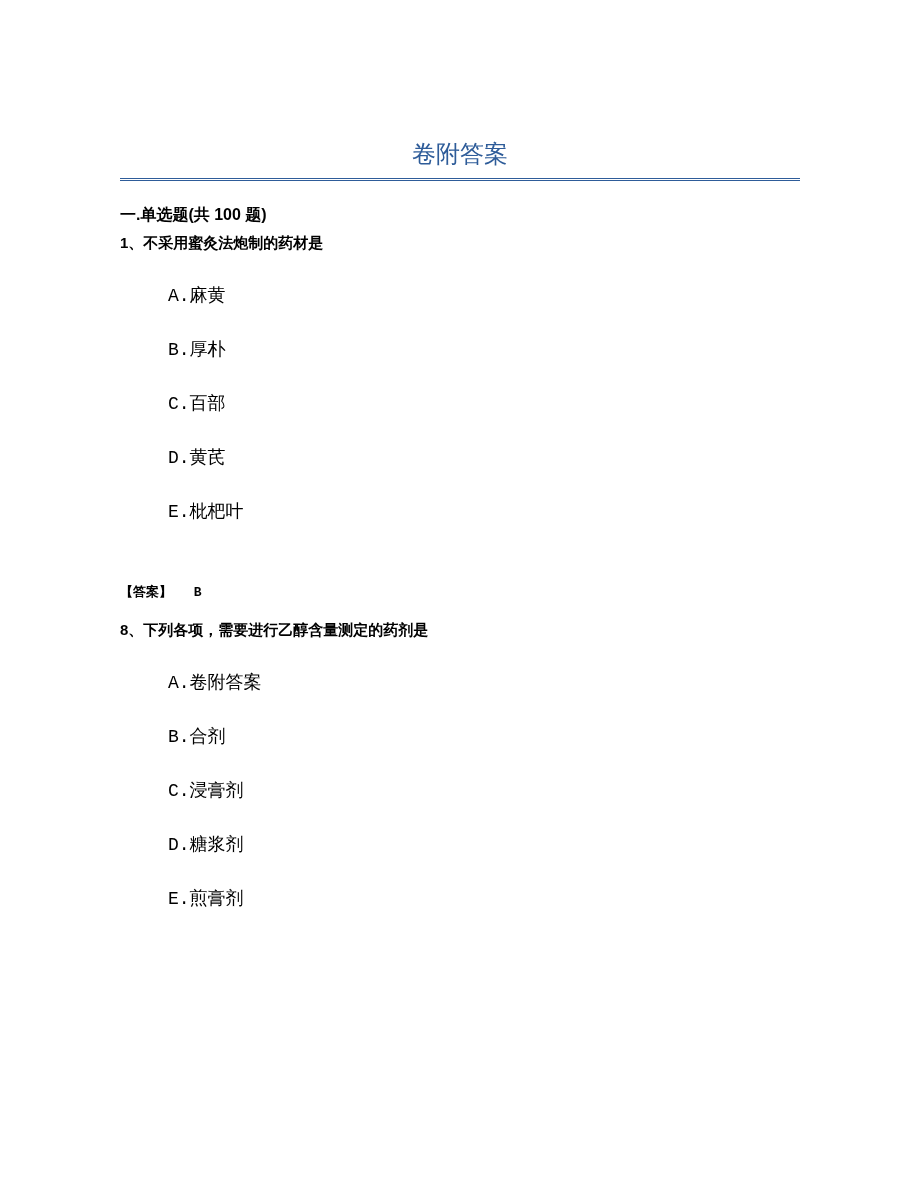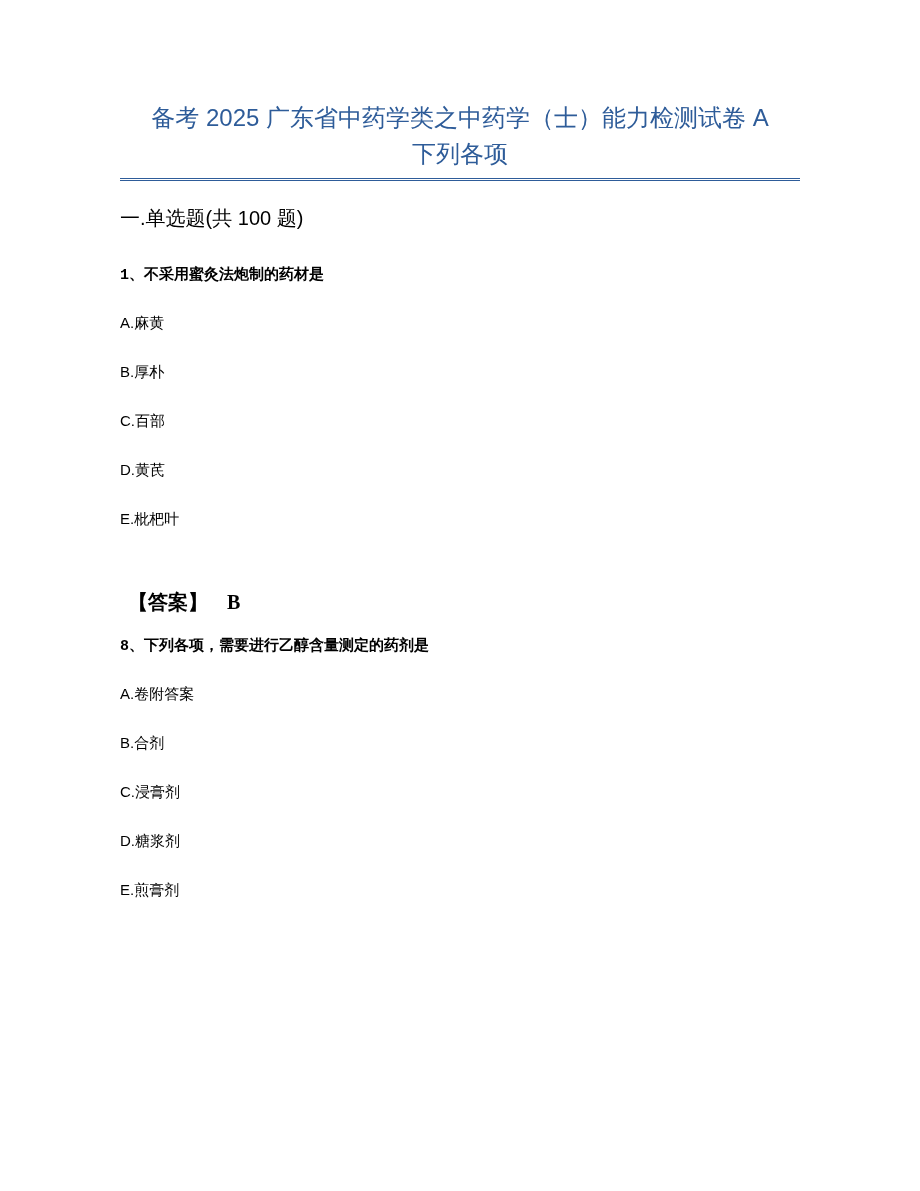--- a/index.html
+++ b/index.html
@@ -24,54 +24,54 @@
       font-weight: normal;
     }
     .title-underline {
       border-top: 1px solid #2e5c99;
       border-bottom: 1px solid #2e5c99;
       height: 3px;
       margin-top: 6px;
       margin-bottom: 24px;
     }
     .section-heading {
-      font-size: 20px;
-      font-weight: normal;
-      margin-bottom: 33px;
+      font-size: 16px;
+      font-weight: bold;
+      margin-bottom: 8px;
       font-family: "Microsoft YaHei", sans-serif;
     }
     .question-stem {
       font-size: 15px;
       font-weight: bold;
       margin-bottom: 30px;
-      font-family: Liberation Mono, monospace;
+      font-family: Liberation Sans, sans-serif;
     }
     .option {
-      font-size: 15px;
+      font-size: 18px;
       margin-bottom: 30px;
-      font-family: Liberation Sans, sans-serif;
+      font-family: Liberation Mono, monospace;
+      margin-left: 48px;
     }
     .answer-line {
-      font-size: 20px;
+      font-size: 13px;
       font-weight: bold;
       margin-top: 60px;
       margin-bottom: 20px;
-      font-family: Liberation Serif, serif;
-      margin-left: 8px;
+      font-family: Liberation Mono, monospace;
     }
     .answer-line .label {
       margin-right: 14px;
     }
   </style>
 </head>
 <body>
 
 <div class="title">
-  <span>备考 2025 广东省中药学类之中药学（士）能力检测试卷 A</span><br>
-  <span>下列各项</span>
+  <br>
+  <span>卷附答案</span>
 </div>
 <div class="title-underline"></div>
 
 <div class="section-heading">一.单选题(共 100 题)</div>
 
 <div class="question-stem">1、不采用蜜灸法炮制的药材是</div>
 <div class="option">A.麻黄</div>
 <div class="option">B.厚朴</div>
 <div class="option">C.百部</div>
 <div class="option">D.黄芪</div>

